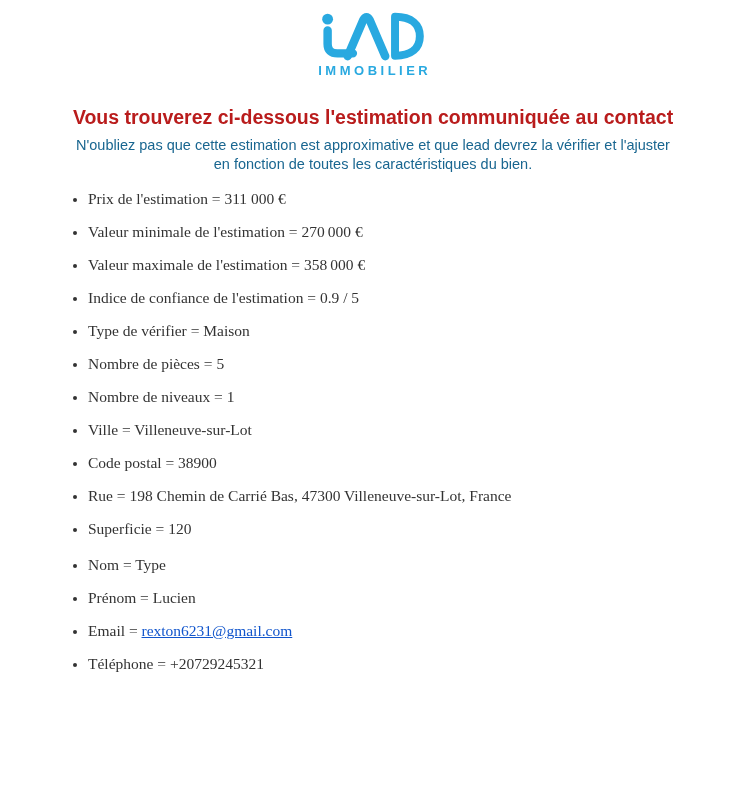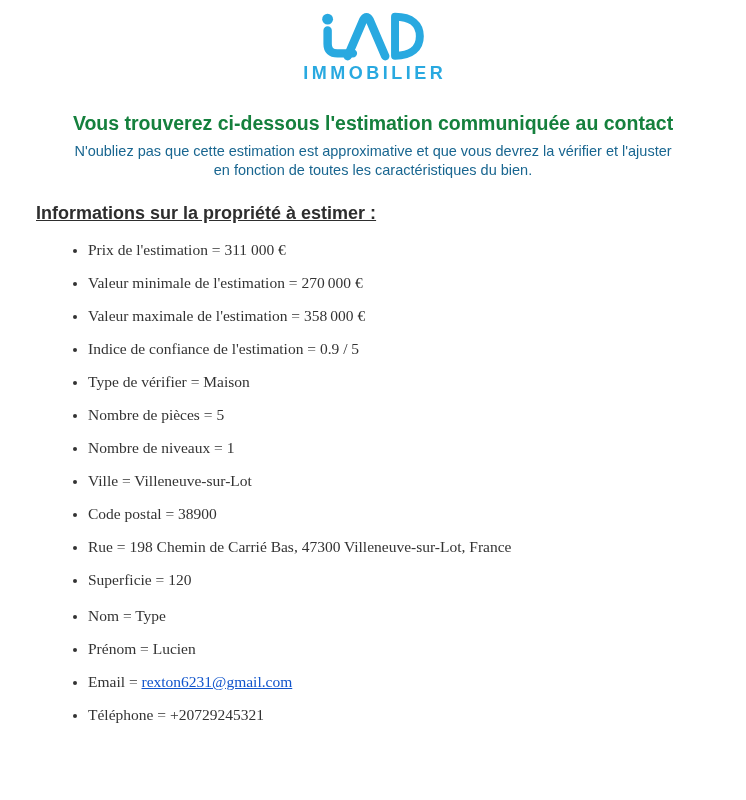--- a/index.html
+++ b/index.html
@@ -13,29 +13,29 @@
     overflow: hidden;
   }
   .email-container { padding: 0 36px; }
 
   
   .logo-block { text-align: center; padding-top: 12px; }
   .logo-svg { display: block; margin: 0 auto; }
   .brand-tagline {
     color: #29A9E0;
     font-weight: bold;
-    font-size: 18px;
+    font-size: 13px;
     letter-spacing: 3.5px;
     margin-top: 2px;
     text-indent: 3.5px; 
   }
 
   
   .intro-title {
-    color: #15803d;
+    color: #b91c1c;
     font-size: 19.5px;
     font-weight: bold;
     text-align: center;
     margin: 28px 0 7px 0;
     line-height: 23px;
   }
   .intro-subtitle {
     color: #196690;
     font-size: 14.5px;
     text-align: center;
@@ -81,25 +81,24 @@
       <circle cx="6" cy="6.5" r="5.8" fill="#29A9E0"></circle>
       <path d="M6 18.5 L6 33 Q6 43 16.5 43 L33 43" stroke="#29A9E0" stroke-width="9" stroke-linecap="round" fill="none"></path>
       <path d="M27.5 46 L44 7.5 Q47.5 1.5 51 7.5 L67.5 46" stroke="#29A9E0" stroke-width="9" stroke-linecap="round" stroke-linejoin="round" fill="none"></path>
       <path d="M78 4 L78 45.5 M78 4 C96 4 104.5 12.5 104.5 24.75 C104.5 37 96 45.5 78 45.5" stroke="#29A9E0" stroke-width="8.5" stroke-linecap="round" fill="none"></path>
     </svg>
     <div class="brand-tagline">IMMOBILIER</div>
   </div>
 
   <div class="intro-title">Vous trouverez ci-dessous l'estimation communiquée au contact</div>
   <div class="intro-subtitle">
-    <div>N'oubliez pas que cette estimation est approximative et que vous devrez la vérifier et l'ajuster</div>
+    <div>N'oubliez pas que cette estimation est approximative et que lead devrez la vérifier et l'ajuster</div>
     <div>en fonction de toutes les caractéristiques du bien.</div>
   </div>
 
-  <div class="section-heading">Informations sur la propriété à estimer :</div>
   <ul class="info-list">
     <li class="info-item">Prix de l'estimation = 311 000 €</li>
     <li class="info-item">Valeur minimale de l'estimation = 270 000 €</li>
     <li class="info-item">Valeur maximale de l'estimation = 358 000 €</li>
     <li class="info-item">Indice de confiance de l'estimation = 0.9 / 5</li>
     <li class="info-item">Type de vérifier = Maison</li>
     <li class="info-item">Nombre de pièces = 5</li>
     <li class="info-item">Nombre de niveaux = 1</li>
     <li class="info-item">Ville = Villeneuve-sur-Lot</li>
     <li class="info-item">Code postal = 38900</li>

